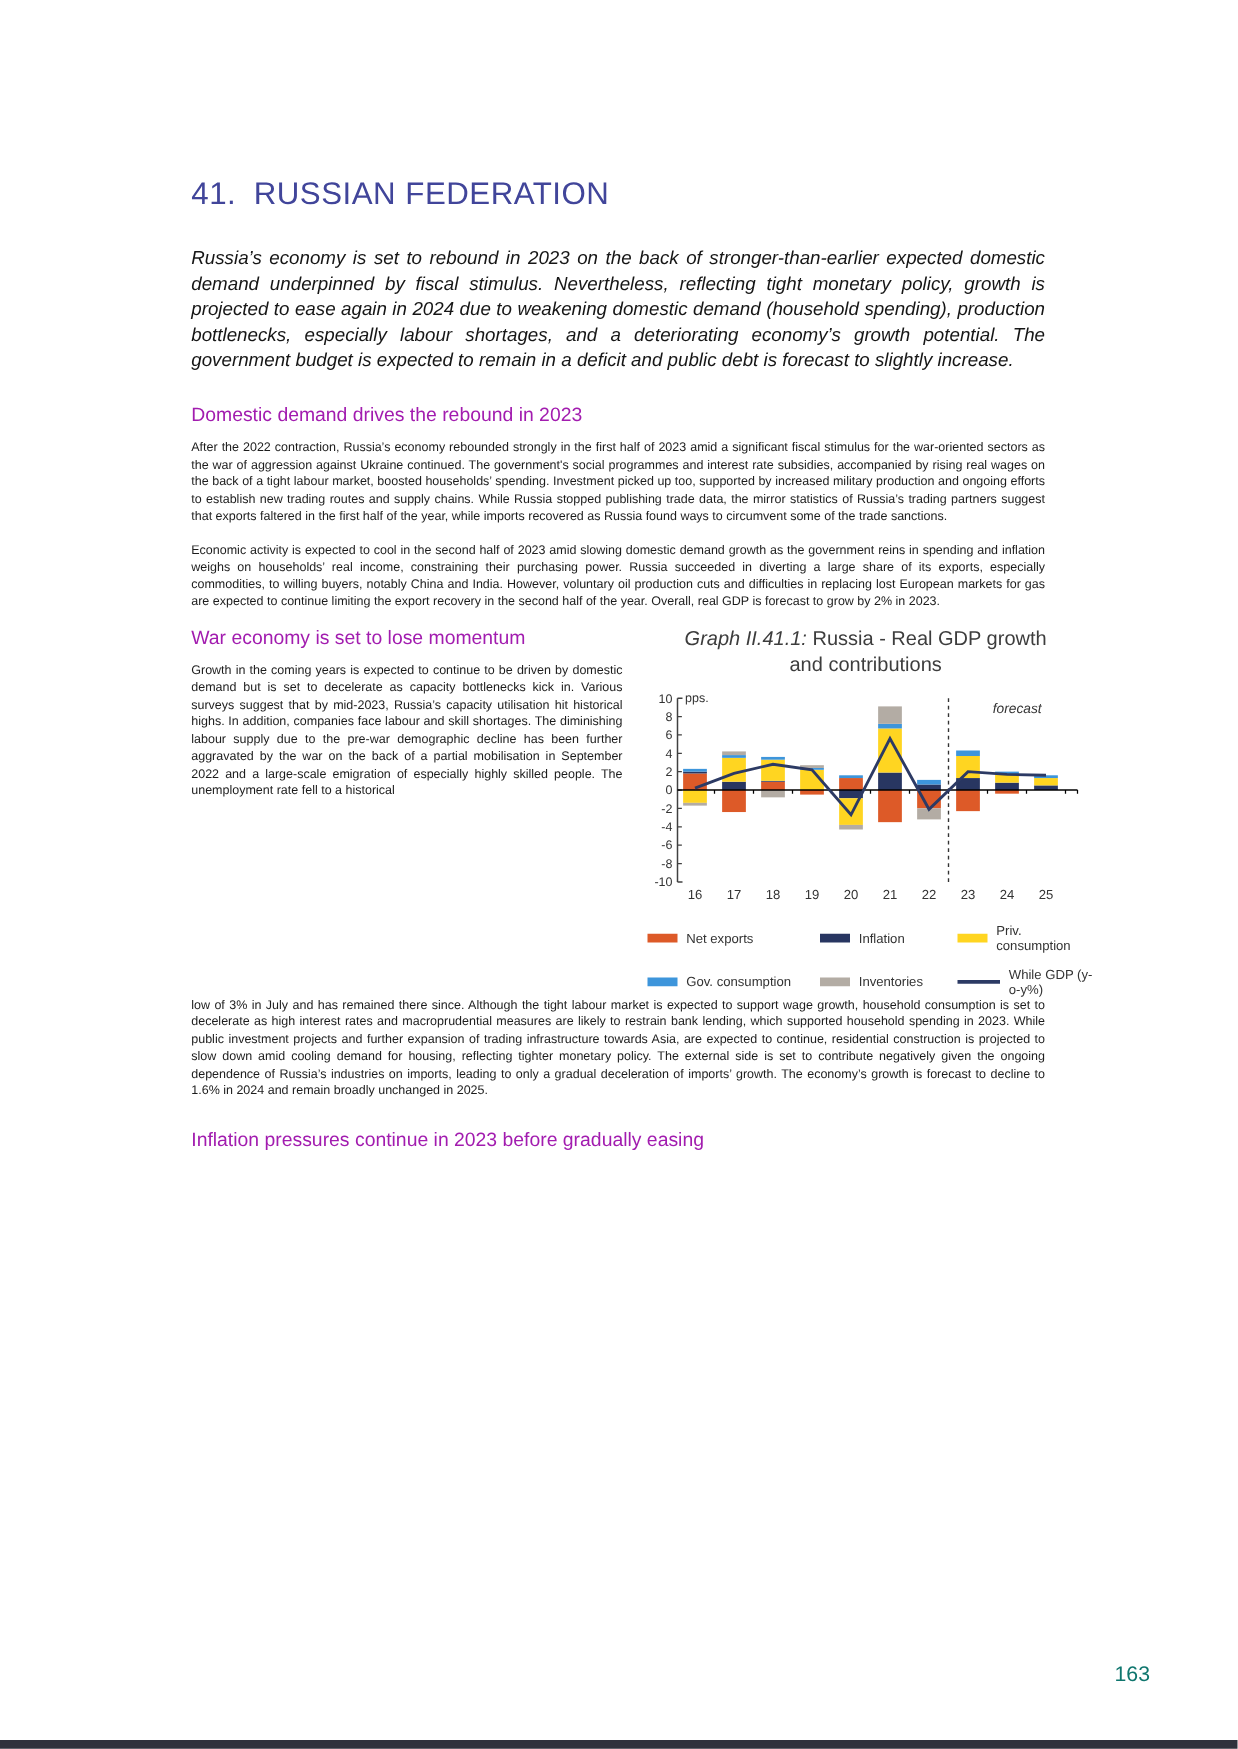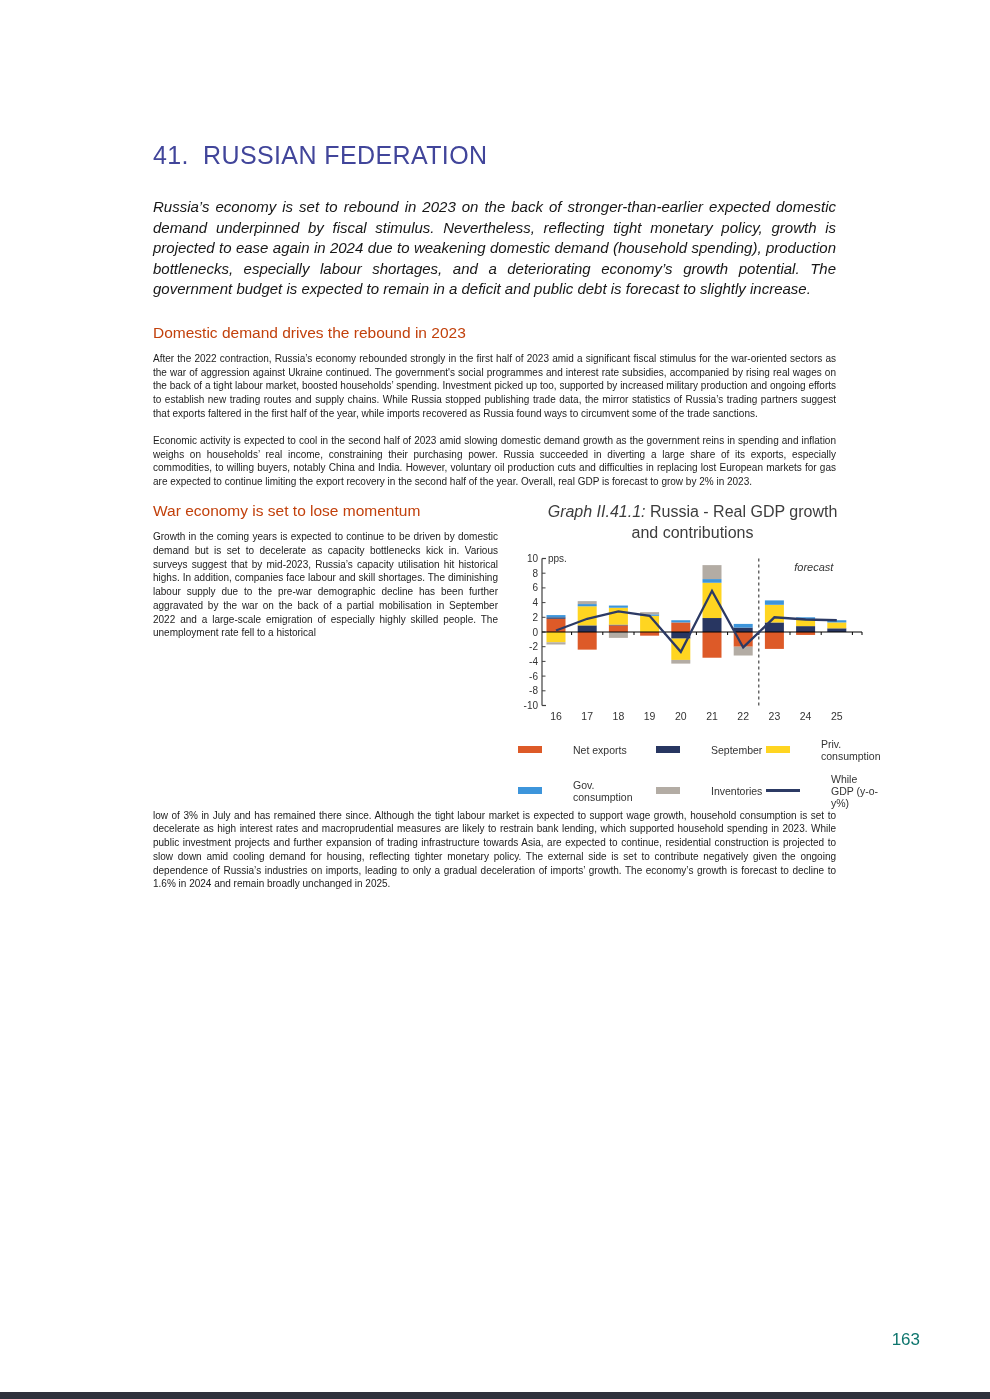--- a/index.html
+++ b/index.html
@@ -14,41 +14,41 @@
     font-size:25px;font-weight:normal;color:#41459a;
     letter-spacing:0.4px;white-space:pre;
   }
   .doc-title .num{margin-right:14px;}
   .lead{
     margin-top:27px;
     font-style:italic;font-size:15px;line-height:1.37;
     text-align:justify;color:#161616;
   }
   h2.sec{
-    font-size:15.5px;font-weight:normal;color:#c2410c;
+    font-size:15.5px;font-weight:normal;color:#a21caf;
     margin:24px 0 10px 0;
   }
   p.body{
     font-size:10px;line-height:1.38;text-align:justify;
     margin:0 0 13px 0;
   }
   .twocol{display:flex;align-items:flex-start;width:722px;margin-top:2px;}
   .leftcol{width:345px;flex:0 0 345px;}
   .leftcol p.body{margin-bottom:0;}
   .chartcol{width:365px;flex:0 0 365px;margin-left:12px;padding-top:0px;}
   .chart-title{
     font-size:16px;color:#3d3d3d;text-align:center;line-height:1.3;
     width:300px;margin:0 auto 4px auto;white-space:pre-wrap;
   }
   .chart-title .it{font-style:italic;}
   .legend{
     display:grid;grid-template-columns:138px 110px auto;
     row-gap:11px;margin-top:6px;padding-left:8px;
   }
-  .leg-item{display:flex;align-items:center;font-size:10.5px;color:#333;gap:24px;}
+  .leg-item{display:flex;align-items:center;font-size:10.5px;color:#333;}
   .leg-swatch{width:24px;height:7px;margin-right:7px;flex:0 0 24px;}
   .leg-line{width:34px;height:2.4px;margin-right:7px;flex:0 0 34px;}
   .continuation{margin-top:8px;}
   .pagenum{
     position:absolute;top:1330px;right:70px;
     font-size:17px;color:#0f766e;text-align:center;
   }
   .bottombar{
     position:absolute;left:0;bottom:0;width:990px;height:7px;
     background:#2f313c;
@@ -170,21 +170,21 @@
             <text x="295.6" y="171.5" font-size="10.5" text-anchor="middle" fill="#333">24</text>
             <text x="326.8" y="171.5" font-size="10.5" text-anchor="middle" fill="#333">25</text>
           </svg></div>
       <div class="legend" id="chart-legend">
           <div class="leg-item">
             <span class="leg-swatch" style="background: rgb(221, 90, 40);"></span>
             <span>Net exports</span>
           </div>
           <div class="leg-item">
             <span class="leg-swatch" style="background: rgb(40, 54, 97);"></span>
-            <span>September</span>
+            <span>Inflation</span>
           </div>
           <div class="leg-item">
             <span class="leg-swatch" style="background: rgb(255, 213, 33);"></span>
             <span>Priv. consumption</span>
           </div>
           <div class="leg-item">
             <span class="leg-swatch" style="background: rgb(61, 149, 219);"></span>
             <span>Gov. consumption</span>
           </div>
           <div class="leg-item">
@@ -194,17 +194,18 @@
           <div class="leg-item">
             <span class="leg-line" style="background: rgb(44, 58, 100);"></span>
             <span>While GDP (y-o-y%)</span>
           </div>
         </div>
     </div>
   </div>
 
   <p class="body continuation">low of 3% in July and has remained there since. Although the tight labour market is expected to support wage growth, household consumption is set to decelerate as high interest rates and macroprudential measures are likely to restrain bank lending, which supported household spending in 2023. While public investment projects and further expansion of trading infrastructure towards Asia, are expected to continue, residential construction is projected to slow down amid cooling demand for housing, reflecting tighter monetary policy. The external side is set to contribute negatively given the ongoing dependence of Russia’s industries on imports, leading to only a gradual deceleration of imports’ growth. The economy’s growth is forecast to decline to 1.6% in 2024 and remain broadly unchanged in 2025.</p>
 
+  <h2 class="sec">Inflation pressures continue in 2023 before gradually easing</h2>
 
 </div>
 
 <div class="pagenum">163</div>
 <div class="bottombar"></div>
 
 </body></html>

